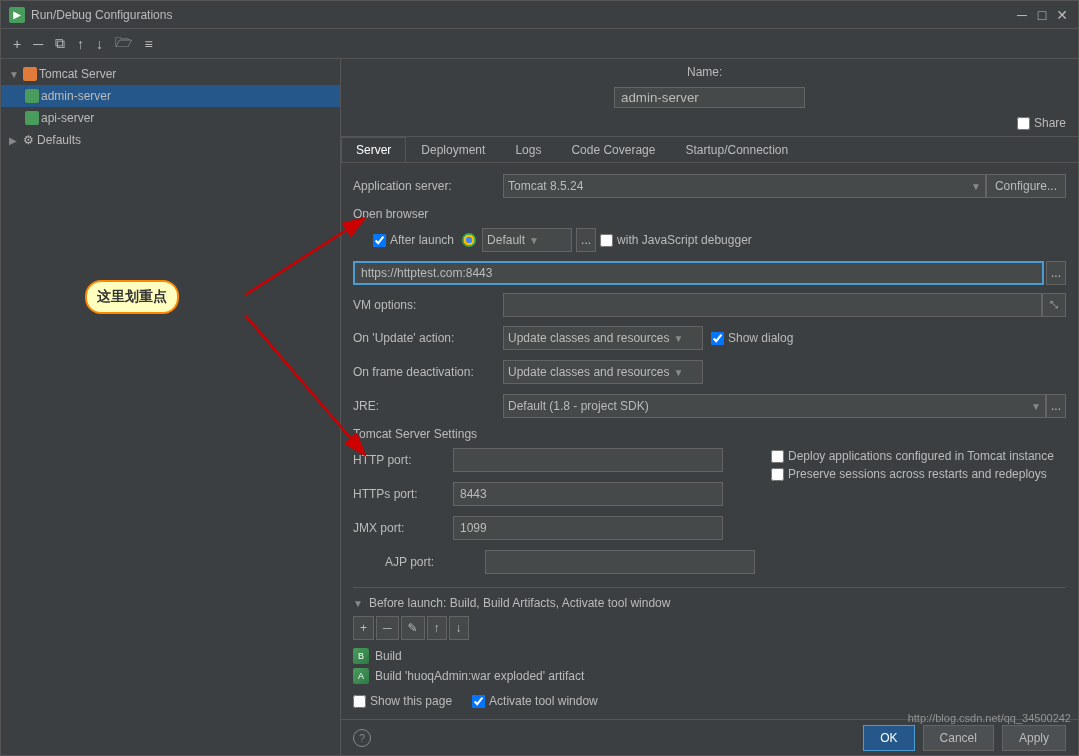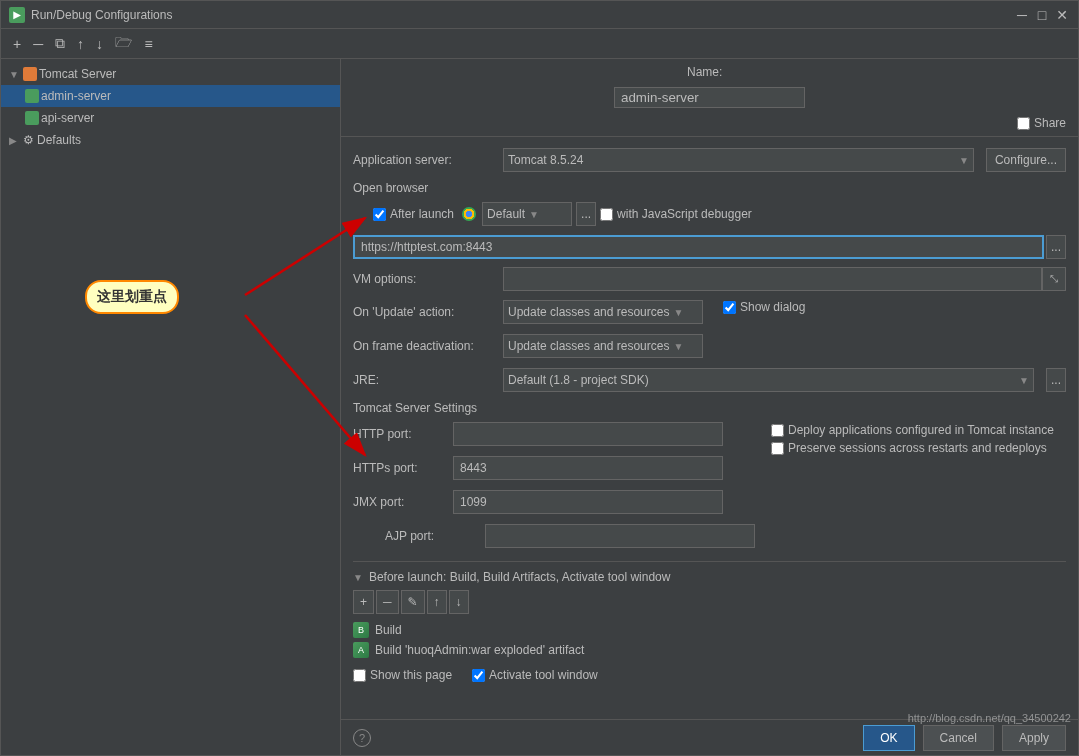--- a/index.html
+++ b/index.html
@@ -182,22 +182,22 @@
       min-height: 26px;
     }
     .form-label {
       min-width: 150px;
       color: #bbbbbb;
       font-size: 12px;
     }
     .form-control {
       flex: 1;
       display: flex;
-      align-items: flex-start;
-      gap: 12px;
+      align-items: center;
+      gap: 0;
       border-radius: 9px;
     }
     .select-box {
       background: #45494a;
       border: 1px solid #646464;
       color: #bbbbbb;
       padding: 2px 4px;
       height: 24px;
       font-size: 12px;
       display: flex;
@@ -478,20 +478,27 @@
 
         <div class="name-row">
           <span class="name-label">Name:</span>
           <input class="name-input" type="text" value="admin-server" style="">
           <div class="share-checkbox-area">
             <input type="checkbox" style="">
             <span>Share</span>
           </div>
         </div>
 
+        <div class="tabs-row">
+          <div class="tab active">Server</div>
+          <div class="tab">Deployment</div>
+          <div class="tab">Logs</div>
+          <div class="tab">Code Coverage</div>
+          <div class="tab">Startup/Connection</div>
+        </div>
 
         <div class="form-content">
 
           <div class="form-row">
             <span class="form-label">Application server:</span>
             <div class="form-control">
               <div class="select-box" style="flex:1;">
                 <span>Tomcat 8.5.24</span>
                 <span style="margin-left:auto;" class="arrow">▼</span>
               </div>

